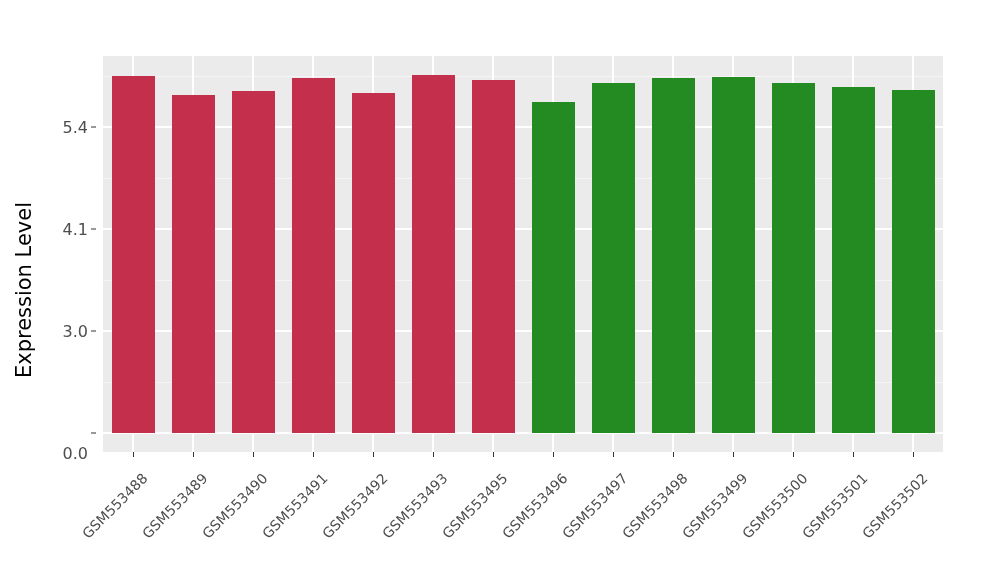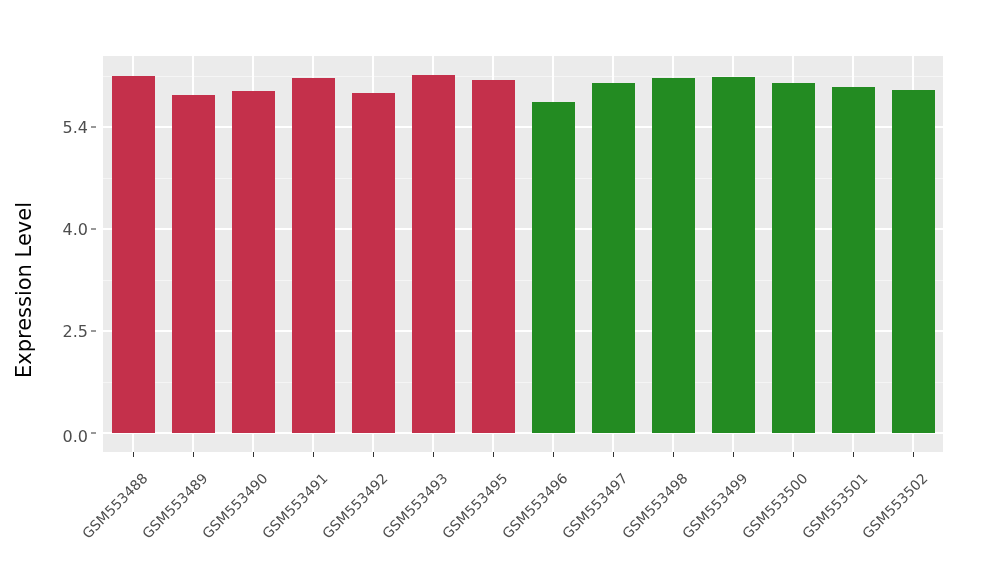--- a/index.html
+++ b/index.html
@@ -138,25 +138,25 @@
   }
 </style>
 </head>
 <body>
 
 <div id="figure">
 
   <div id="y-axis-title">Expression Level</div>
 
   <div id="y-tick-labels">
-      <div class="y-tick-label" style="top: 380px;">0.0</div>
+      <div class="y-tick-label" style="top: 397px;">0.0</div>
       <div class="y-tick-mark" style="top: 377px;"></div>
-      <div class="y-tick-label" style="top: 275px;">2.5</div>
+      <div class="y-tick-label" style="top: 275px;">3.0</div>
       <div class="y-tick-mark" style="top: 275px;"></div>
-      <div class="y-tick-label" style="top: 173px;">4.0</div>
+      <div class="y-tick-label" style="top: 173px;">4.1</div>
       <div class="y-tick-mark" style="top: 173px;"></div>
       <div class="y-tick-label" style="top: 71px;">5.4</div>
       <div class="y-tick-mark" style="top: 71px;"></div>
     </div>
 
   <div id="panel">
       <div class="grid-minor-y" style="top: 326px;"></div>
       <div class="grid-minor-y" style="top: 224px;"></div>
       <div class="grid-minor-y" style="top: 122px;"></div>
       <div class="grid-minor-y" style="top: 20px;"></div>

